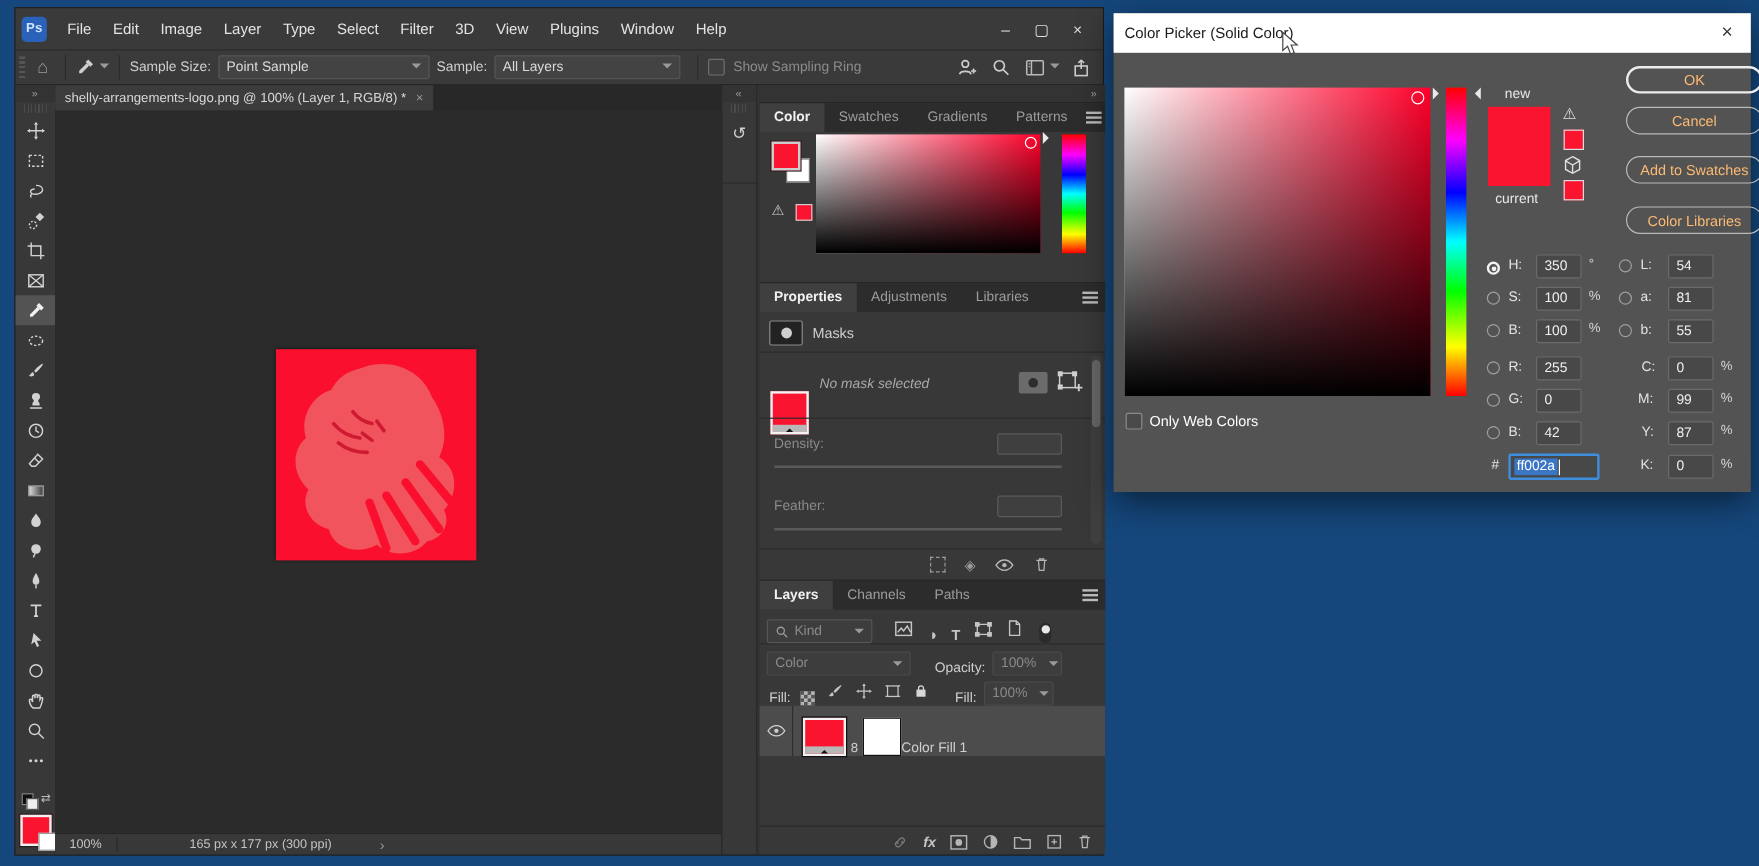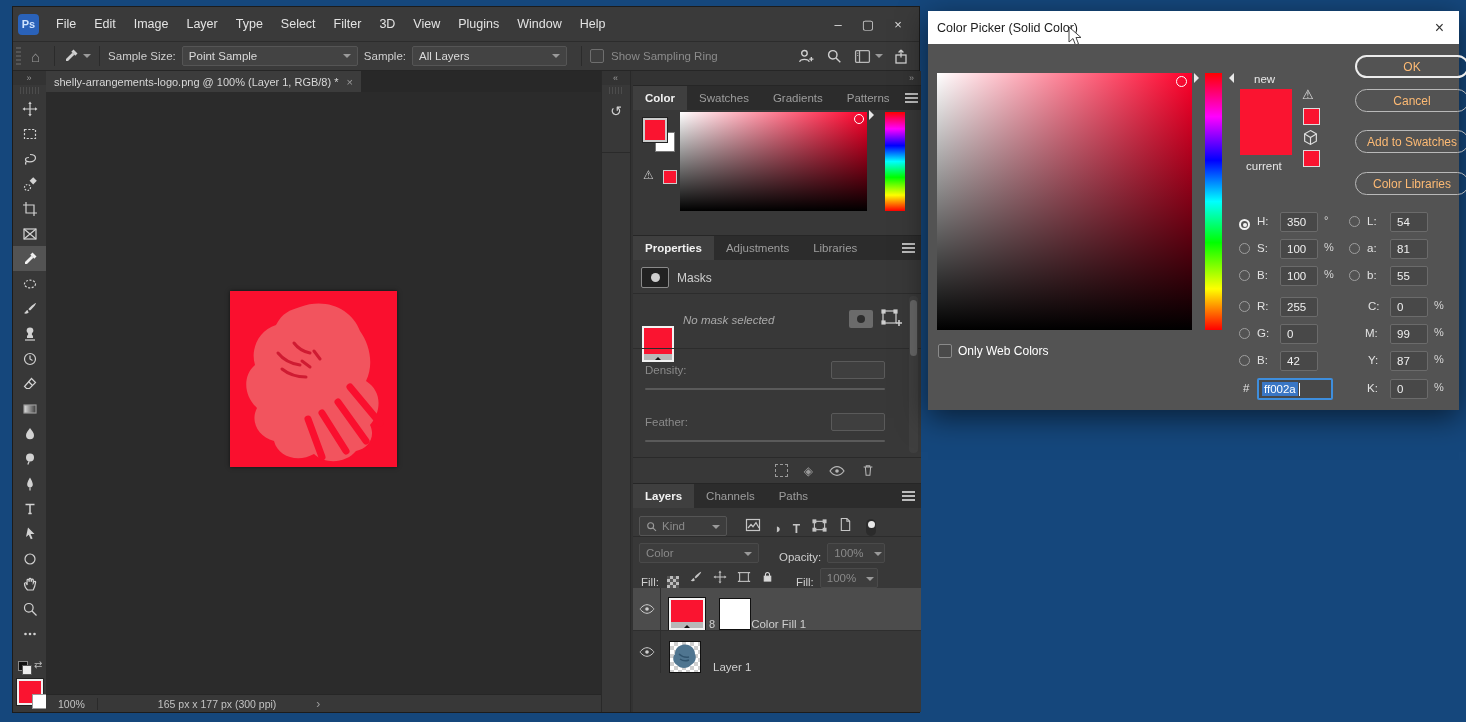--- a/index.html
+++ b/index.html
@@ -509,36 +509,45 @@
               </svg>
             </span>
           <span class="thumbmask" style="width:36px;height:32px;margin-left:8px;outline:1px solid #111">
               <span class="thumbslider"></span>
             </span>
           <span style="margin:0 4px;color:#cfcfcf;font-size:11px">8</span>
           <span style="width:30px;height:30px;background:#fff;border:1px solid #111"></span>
           <span class="itext" style="margin-left:0">Color Fill 1</span>
         </div>
 
-        <div class="lrow" style="top:146px;height:42px;border-top:1px solid #2e2e2e">
-          <span class="eyegut">
-              <svg width="16" height="12" viewBox="0 0 16 12" stroke="#cfcfcf" fill="none">
-                <path d="M1 6s3-4.3 7-4.3S15 6 15 6s-3 4.3-7 4.3S1 6 1 6z"></path>
-                <circle cx="8" cy="6" r="1.8" fill="#cfcfcf" stroke="none"></circle>
-              </svg>
-            </span>
-          <span class="checker" style="width:30px;height:30px;margin-left:8px;border:1px solid #111;position:relative;overflow:hidden">
-            <svg width="30" height="30" viewBox="0 0 30 30">
-                <path fill="#4f7590" d="M12 3 C19 1 25 6 25 12 C27 16 25 21 21 23 C18 27 10 27 7 23 C3 21 2 15 5 12 C5 7 8 4 12 3 Z"></path>
-                <path stroke="#31546e" stroke-width="1.4" fill="none" d="M9 12 q4 4 10 3 M10 17 q4 3 9 1"></path>
-              </svg>
-          </span>
-          <span class="itext" style="margin-left:12px">Layer 1</span>
-        </div>
-
+
+        <div class="lbot">
+          <svg width="16" height="14" viewBox="0 0 16 16" style="opacity:.55">
+              <path d="M6.5 9.5a2.4 2.4 0 010-3.4l1.6-1.6a2.4 2.4 0 013.4 3.4l-.9.9M9.5 6.5a2.4 2.4 0 010 3.4l-1.6 1.6a2.4 2.4 0 01-3.4-3.4l.9-.9"></path>
+            </svg>
+          <span style="color:#c5c5c5;font-size:12px;font-style:italic;font-weight:bold">fx</span>
+          <svg width="16" height="14" viewBox="0 0 16 14">
+              <rect x="1.5" y="1.5" width="13" height="11"></rect>
+              <circle cx="8" cy="7" r="2.8" fill="#b5b5b5" stroke="none"></circle>
+            </svg>
+          <svg width="15" height="15" viewBox="0 0 16 16">
+              <circle cx="8" cy="8" r="5.5"></circle>
+              <path d="M8 2.5a5.5 5.5 0 010 11z" fill="#b5b5b5" stroke="none"></path>
+            </svg>
+          <svg width="16" height="14" viewBox="0 0 16 14">
+              <path d="M1.5 3h4.5l1.5 1.8h7V12h-13z"></path>
+            </svg>
+          <svg width="15" height="15" viewBox="0 0 16 16">
+              <rect x="2.5" y="2.5" width="11" height="11"></rect>
+              <path d="M8 5.5v5M5.5 8h5"></path>
+            </svg>
+          <svg width="14" height="15" viewBox="0 0 16 16">
+              <path d="M3 4h10M6 4V2.5h4V4M5 4l.8 9.5h4.4L11 4"></path>
+            </svg>
+        </div>
       </div>
     </div>
   </div>
 
   <div class="ab dialog">
     <div class="ab dtitle">
       <span>Color Picker (Solid Color)</span>
       <span class="dclose">×</span>
     </div>
 

